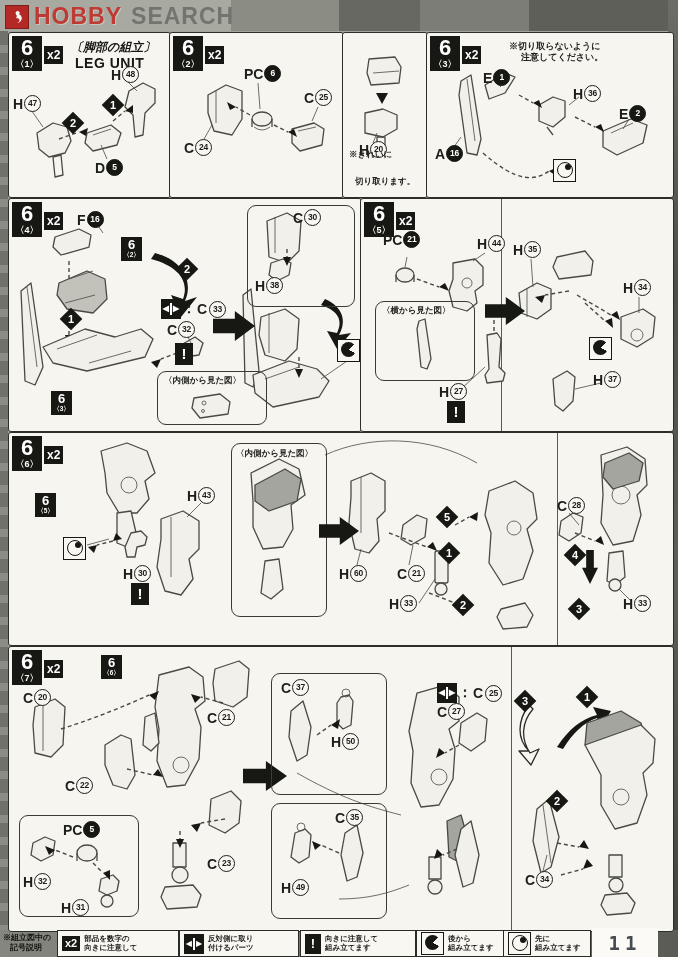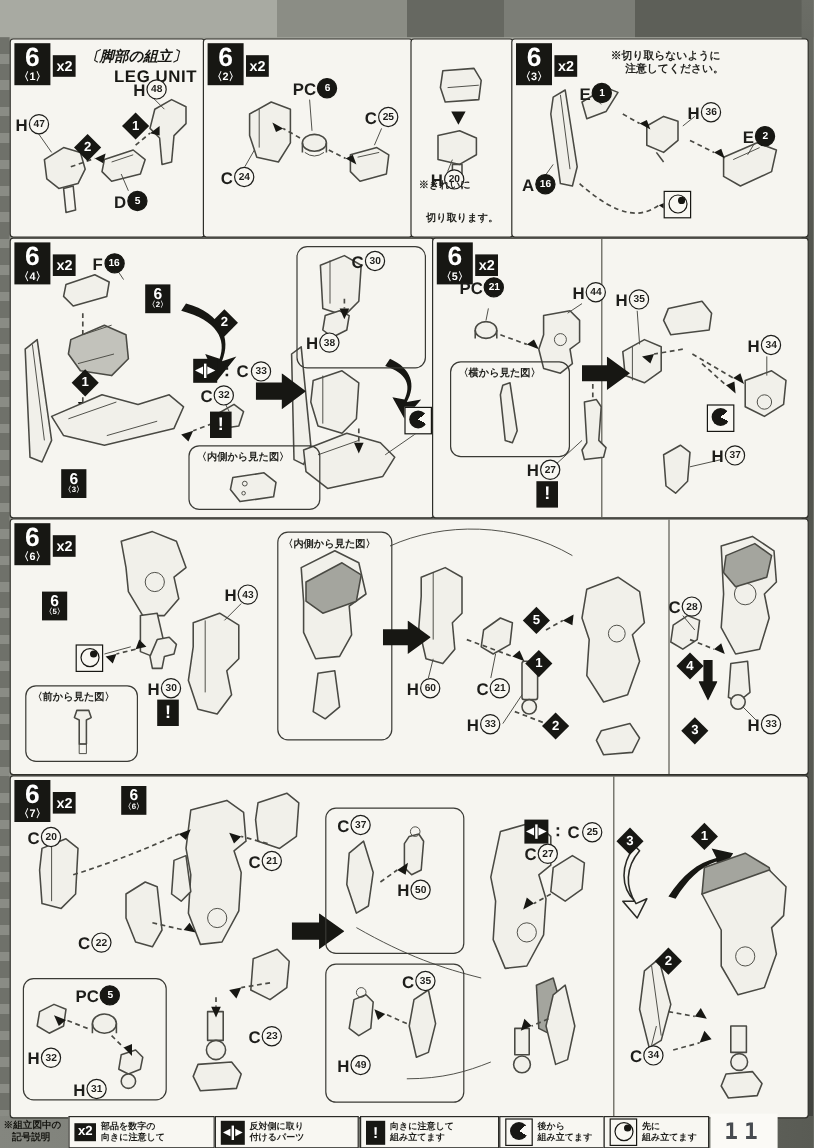--- a/index.html
+++ b/index.html
@@ -78,20 +78,29 @@
 </style>
 </head>
 <body>
 
 <div id="stage">
   <div class="bg-top"></div>
   <div class="bg-right"></div>
   <div class="bg-left"></div>
   <div class="bg-low"></div>
 
+  <div class="logo">
+    <span class="logo-ico">
+      <svg width="14" height="14" viewBox="0 0 14 14">
+          <path d="M7,1 C3,4 9,5 6,8 C10,8 11,11 7,13 C13,12 13,6 9,4 C11,3 9,1 7,1 Z" fill="#fff"></path>
+        </svg>
+    </span>
+    <span class="logo-hobby">HOBBY</span>
+    <span class="logo-search">SEARCH</span>
+  </div>
 
   <div class="panel" style="left:8px;top:32px;width:161px;height:164px;">
     <svg class="art" width="161" height="164" viewBox="0 0 161 164">
       <path class="fillp" d="M28,100 l16,-10 14,4 4,14 -6,12 -16,4 -10,-8 z"></path>
       <path d="M44,124 l8,-2 2,20 -8,2 z"></path>
       <path class="fillp" d="M78,100 l24,-8 10,8 -4,12 -24,6 -8,-8 z"></path>
         <path class="thin" d="M84,102 l18,-6"></path>
       <path class="fillp" d="M120,58 l14,-8 12,6 0,14 -10,10 -2,22 -8,2 -2,-22 -8,-8 z"></path>
       <line class="dash" x1="50" y1="106" x2="70" y2="99"></line>
         <path class="ink" d="M70,99 l9,-4 -2,8 z"></path>
@@ -102,21 +111,21 @@
       <line class="thin" x1="98" y1="126" x2="92" y2="112"></line>
     </svg>
     <div class="badge" style="left:3px;top:3px;">
       <span class="badge-6">
           <span class="bn">6</span>
           <span class="bs">〈1〉</span>
         </span>
       <span class="badge-x2">x2</span>
     </div>
     <div class="title-jp" style="left:62px;top:6px;font-style:italic;">〔脚部の組立〕</div>
-    <div class="title-en" style="left:66px;top:22px;margin-left:20px;">LEG UNIT</div>
+    <div class="title-en" style="left:66px;top:22px;">LEG UNIT</div>
     <div class="plabel" style="left:4px;top:62px;">
         <span>H</span>
         <span class="pnum">47</span>
       </div>
     <div class="plabel" style="left:102px;top:33px;">
         <span>H</span>
         <span class="pnum">48</span>
       </div>
     <div class="plabel" style="left:86px;top:126px;">
         <span>D</span>
@@ -468,27 +477,20 @@
       </div>
     <div class="plabel" style="left:178px;top:54px;">
         <span>H</span>
         <span class="pnum">43</span>
       </div>
     <div class="plabel" style="left:114px;top:132px;">
         <span>H</span>
         <span class="pnum">30</span>
       </div>
     <div class="warnbox" style="left:122px;top:150px;">!</div>
-    <div class="inset" style="left:12px;top:138px;width:92px;height:62px;">
-      <span class="ilabel" style="left:5px;top:3px;">〈前から見た図〉</span>
-      <svg class="art" style="left:34px;top:18px;" width="26" height="40" viewBox="0 0 26 40">
-          <path class="fillp" d="M8,2 l10,0 2,6 -4,2 0,20 -6,0 0,-20 -4,-2 z"></path>
-          <path class="thin" d="M10,30 l6,0 0,8 -6,0 z"></path>
-        </svg>
-    </div>
     <div class="inset" style="left:222px;top:10px;width:94px;height:172px;">
       <span class="ilabel" style="left:4px;top:4px;">〈内側から見た図〉</span>
     </div>
     <div class="bigarrow" style="left:310px;top:84px;width:40px;height:28px;"></div>
     <div class="plabel" style="left:330px;top:132px;">
         <span>H</span>
         <span class="pnum">60</span>
       </div>
     <div class="plabel" style="left:388px;top:132px;">
         <span>C</span>
@@ -711,14 +713,14 @@
   </div>
   <div class="lbox" style="left:503px;top:930px;width:78px;">
     <span class="iconfirst">
         <i>
           <b></b>
         </i>
       </span>
     <span class="ltext"><span>先に</span><br><span>組み立てます</span></span>
   </div>
 
-  <div class="pagetab" style="left:592px;top:928px;width:56px;height:29px;">11</div>
+  <div class="pagetab" style="left:592px;top:928px;width:66px;height:29px;">11</div>
 </div>
 
 </body></html>

